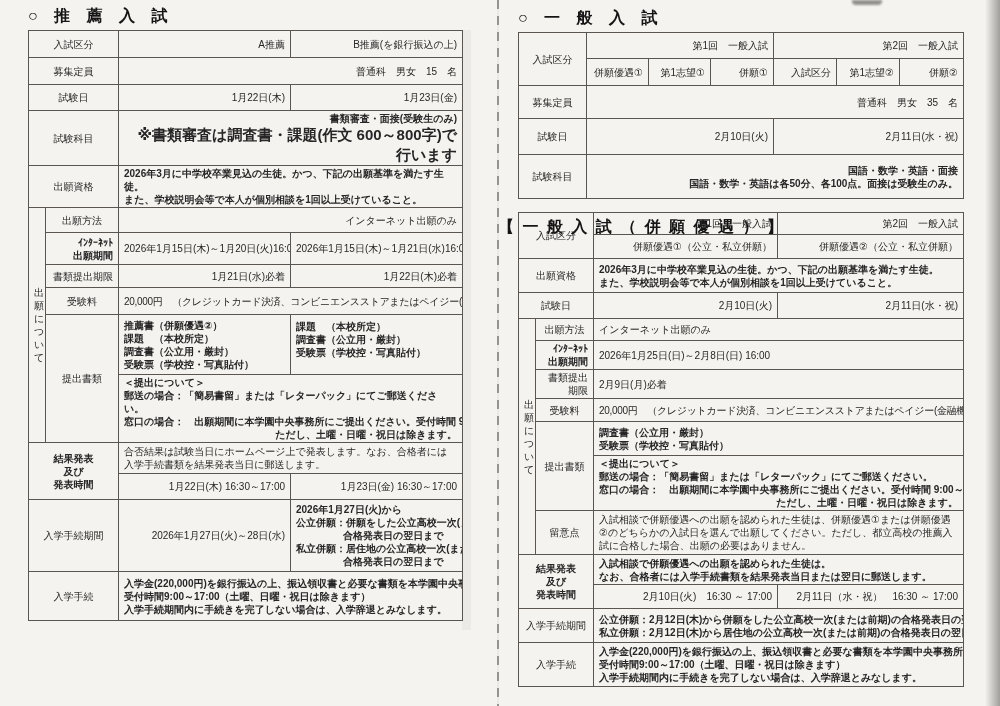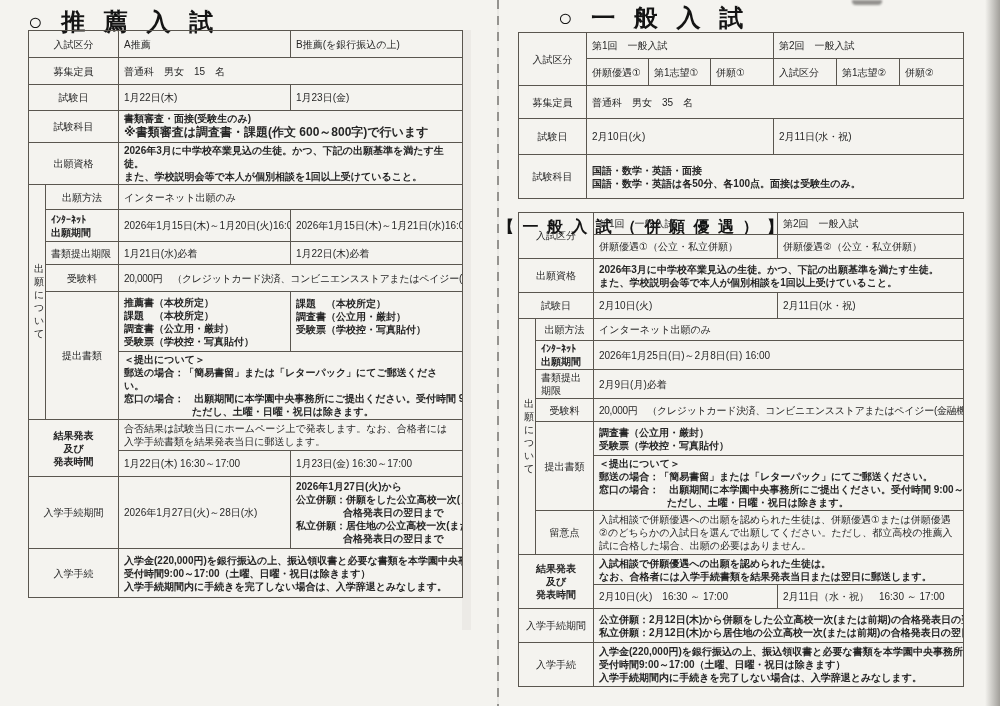--- a/index.html
+++ b/index.html
@@ -1,31 +1,31 @@
 <!DOCTYPE html>
 <html><head>
 <meta charset="utf-8">
 <style>
   html,body{margin:0;padding:0;}
   .sheet{position:relative;width:1000px;height:706px;background:#f4f3ef;overflow:hidden;
          font-family:"Liberation Sans","DejaVu Sans",sans-serif;color:#262626;}
-  .title{position:absolute;font-size:24px;font-weight:bold;letter-spacing:6px;color:#141414;white-space:nowrap;}
+  .title{position:absolute;font-size:16px;font-weight:bold;letter-spacing:6px;color:#141414;white-space:nowrap;}
   .subtitle{position:absolute;font-size:16px;font-weight:bold;letter-spacing:2px;color:#141414;white-space:nowrap;}
   table.t{position:absolute;border-collapse:collapse;table-layout:fixed;background:transparent;}
   table.t td{border:1px solid #5a564f;font-size:10px;line-height:1.3;padding:1px 5px;vertical-align:middle;overflow:hidden;color:#262626;}
   td.lbl{text-align:center;padding:1px 2px;}
-  td.c,.c{text-align:left;}
-  td.sm{font-size:7.5px;line-height:1.25;text-align:left;padding:1px 1px;margin-left:20px;}
-  td.vert{width:17px;padding:2px 1px;text-align:center;word-break:break-all;line-height:2.5;font-size:10.5px;font-family:Liberation Mono, monospace;}
+  td.c,.c{text-align:right;}
+  td.sm{font-size:7.5px;line-height:1.25;text-align:right;padding:1px 1px;margin-left:20px;}
+  td.vert{width:17px;padding:2px 1px;text-align:center;word-break:break-all;line-height:2.5;font-size:10.5px;}
   .dense{font-size:9px;letter-spacing:-0.3px;}
-  .s9{font-size:12px;}
+  .s9{font-size:15px;}
   .s95{font-size:9.5px;}
   .s85{font-size:8.5px;}
   .ln{display:block;font-weight:bold;}
-  .ind68{padding-left:68px;}
+  .ind68{padding-left:68px;text-align:right;}
   .ind47{padding-left:47px;}
   .nw{white-space:nowrap;}
   tr.h22{height:22px}tr.h23{height:23px}tr.h24{height:24px}tr.h25{height:25px}tr.h26{height:26px}
   tr.h27{height:27px}tr.h30{height:30px}tr.h31{height:31px}tr.h32{height:32px}tr.h33{height:33px}
   tr.h34{height:34px}tr.h36{height:36px}tr.h37{height:37px}tr.h44{height:44px}tr.h49{height:49px}
   tr.h50{height:50px}tr.h58{height:58px}tr.h60{height:60px}tr.h72{height:72px}
   .fold{position:absolute;left:497px;top:0;width:2px;height:706px;
         background:repeating-linear-gradient(to bottom,rgba(70,68,64,.55) 0 9px,rgba(70,68,64,.06) 9px 16px);}
   .edge-shadow{position:absolute;right:0;top:0;width:15px;height:706px;
         background:linear-gradient(to right,rgba(80,76,70,0),rgba(60,56,50,.45));}
@@ -93,21 +93,21 @@
       <td class="c">1月21日(水)必着</td>
       <td class="c">1月22日(木)必着</td>
     </tr>
     <tr class="h27">
       <td class="lbl">受験料</td>
       <td colspan="2" class="dense nw">20,000円　（クレジットカード決済、コンビニエンスストアまたはペイジー(金融機関ＡＴＭ)支払い）</td>
     </tr>
     <tr class="h60">
       <td class="lbl" rowspan="2">提出書類</td>
       <td class="s95">
-        <span class="ln">推薦書（本校所定）</span>
+        <span class="ln">推薦書（併願優遇②）</span>
         <span class="ln">課題　（本校所定）</span>
         <span class="ln">調査書（公立用・厳封）</span>
         <span class="ln">受験票（学校控・写真貼付）</span>
       </td>
       <td class="s95" style="vertical-align:top;padding-top:5px;">
         <span class="ln">課題　（本校所定）</span>
         <span class="ln">調査書（公立用・厳封）</span>
         <span class="ln">受験票（学校控・写真貼付）</span>
       </td>
     </tr>
@@ -146,21 +146,21 @@
       <td class="lbl" colspan="2">入学手続</td>
       <td colspan="2" class="s95">
         <span class="ln nw">入学金(220,000円)を銀行振込の上、振込領収書と必要な書類を本学園中央事務所にご提出ください。</span>
         <span class="ln">受付時間9:00～17:00（土曜、日曜・祝日は除きます）</span>
         <span class="ln">入学手続期間内に手続きを完了しない場合は、入学辞退とみなします。</span>
       </td>
     </tr>
   </tbody>
     </table>
 
-  <div class="title" style="left:518px;top:2px;margin-left:40px;">○ 一 般 入 試</div>
+  <div class="title" style="left:518px;top:8px;">○ 一 般 入 試</div>
 
   <table class="t" style="left:518px;top:32px;width:445px;">
     <colgroup>
         <col style="width:68px">
         <col style="width:62px">
         <col style="width:62px">
         <col style="width:63px">
         <col style="width:63px">
         <col style="width:63px">
         <col style="width:64px">

